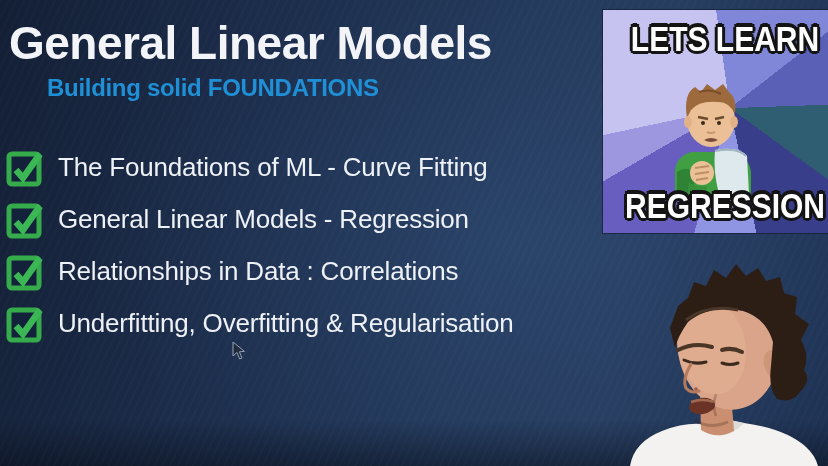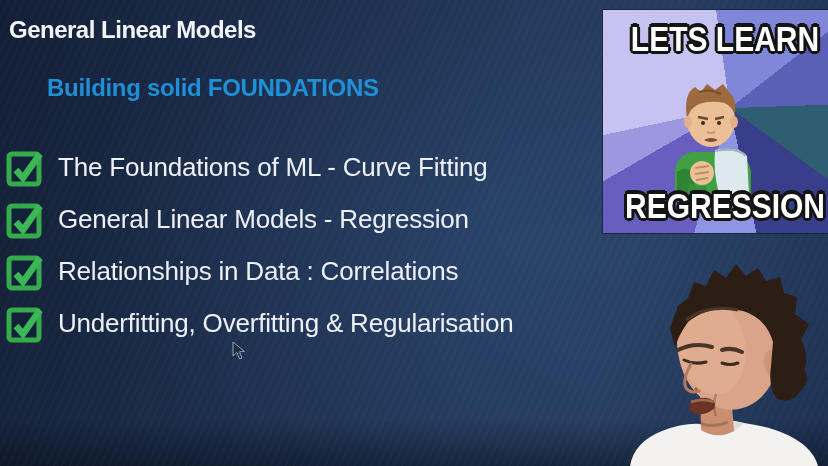--- a/index.html
+++ b/index.html
@@ -11,21 +11,21 @@
       linear-gradient(102deg,#131f35 0%,#1c2d4b 30%,#243a5c 58%,#273d60 74%,#1e3253 100%);
   }
   .stage::before{
     content:"";position:absolute;inset:0;pointer-events:none;
     background:
       repeating-linear-gradient(115deg, rgba(255,255,255,0.015) 0 2px, rgba(0,0,0,0) 2px 7px),
       linear-gradient(180deg, rgba(0,0,0,0) 90%, rgba(5,10,18,0.45) 100%);
   }
   .title{
     position:absolute;left:9px;top:16px;
-    font-size:24px;font-weight:700;letter-spacing:-0.5px;color:#f2f4f8;
+    font-size:46px;font-weight:700;letter-spacing:-0.5px;color:#f2f4f8;
   }
   .subtitle{
     position:absolute;left:9px;top:74px;
     font-size:24px;font-weight:700;letter-spacing:-0.3px;color:#1f8fd6;margin-left:38px;
   }
   .checklist{
     position:absolute;left:5px;top:148px;display:flex;flex-direction:column;gap:14px;
   }
   .check-row{display:flex;align-items:center;gap:13px;height:38px;}
   .check-row svg{display:block;flex:0 0 auto;}

